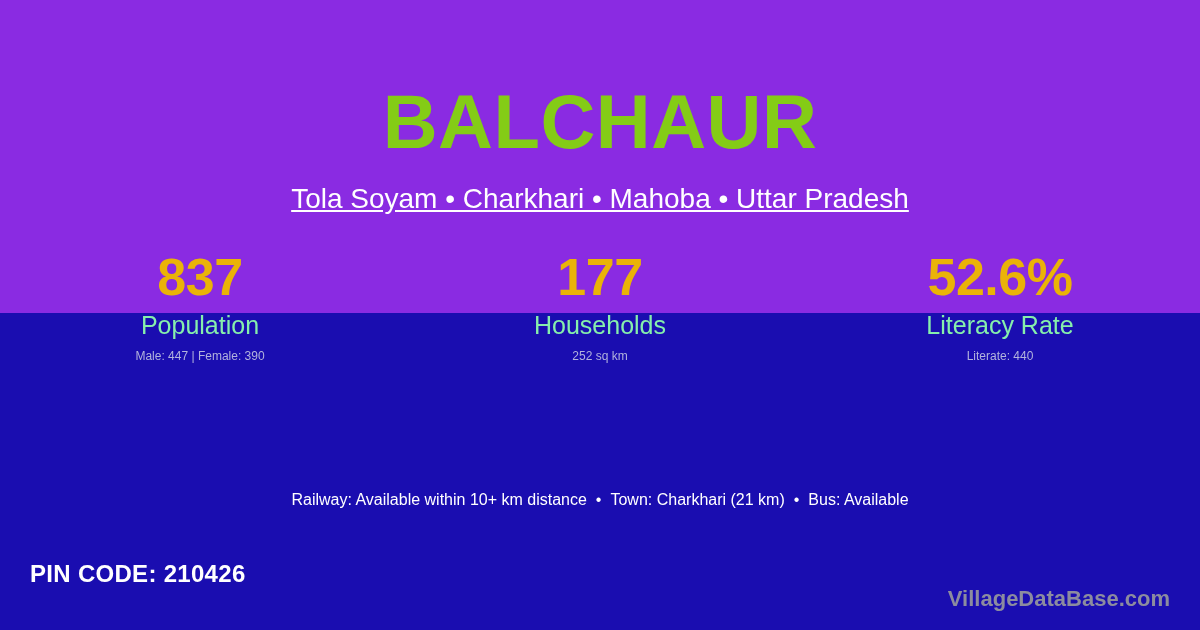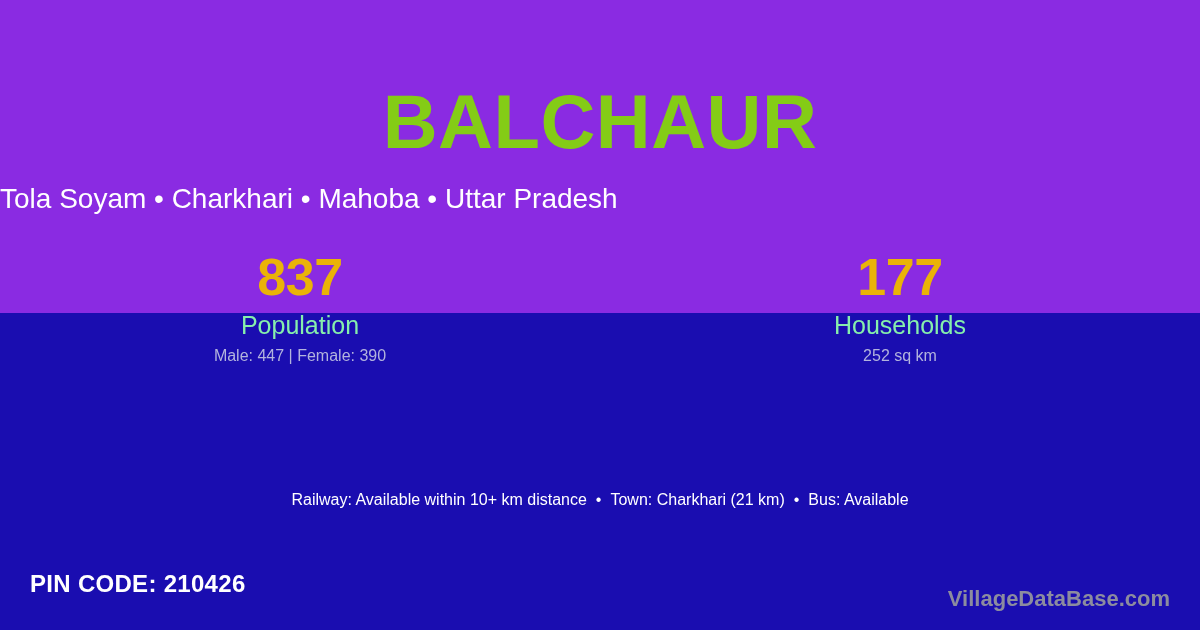--- a/index.html
+++ b/index.html
@@ -46,25 +46,27 @@
     line-height: 1.0;
     white-space: nowrap;
   }
 
   
   #village-subtitle {
     position: absolute;
     left: 0;
     top: 182px;
     width: 1200px;
+    text-align: center;
     font-size: 28px;
     font-weight: normal;
     color: #ffffff;
     line-height: 1.2;
     white-space: nowrap;
+    text-decoration: underline;
   }
 
   
   #stats-row {
     position: absolute;
     left: 0;
     top: 248px;
     width: 1200px;
     display: flex;
     flex-direction: row;
@@ -84,21 +86,21 @@
   .stat-label {
     margin-top: 5px;
     font-size: 25px;
     font-weight: normal;
     color: #86efac;
     line-height: 28px;
     white-space: nowrap;
   }
   .stat-sub {
     margin-top: 8px;
-    font-size: 16px;
+    font-size: 12px;
     font-weight: normal;
     color: #b2b3dd;
     line-height: 18px;
     white-space: nowrap;
   }
 
   
   #info-row {
     position: absolute;
     left: 0;
@@ -120,21 +122,21 @@
   #footer {
     position: absolute;
     left: 0;
     bottom: 0;
     width: 1200px;
     height: 70px;
   }
   #pin-code {
     position: absolute;
     left: 30px;
-    top: 10px;
+    top: 0;
     font-size: 24px;
     font-weight: bold;
     color: #ffffff;
     letter-spacing: 0.3px;
     line-height: 28px;
     white-space: nowrap;
   }
   #site-logo {
     position: absolute;
     right: 30px;
@@ -164,20 +166,25 @@
       <div class="stat-label">Population</div>
       <div class="stat-sub">Male: 447 | Female: 390</div>
     </div>
 
     <div class="stat-col">
       <div class="stat-value">177</div>
       <div class="stat-label">Households</div>
       <div class="stat-sub">252 sq km</div>
     </div>
 
+    <div class="stat-col">
+      <div class="stat-value">52.6%</div>
+      <div class="stat-label">Literacy Rate</div>
+      <div class="stat-sub">Literate: 440</div>
+    </div>
 
   </div>
 
   <div id="info-row"><span>Railway: Available within 10+ km distance</span><span class="info-sep">•</span><span>Town: Charkhari (21 km)</span><span class="info-sep">•</span><span>Bus: Available</span></div>
 
   <div id="footer">
     <div id="pin-code">PIN CODE: 210426</div>
     <div id="site-logo">VillageDataBase.com</div>
   </div>
 

